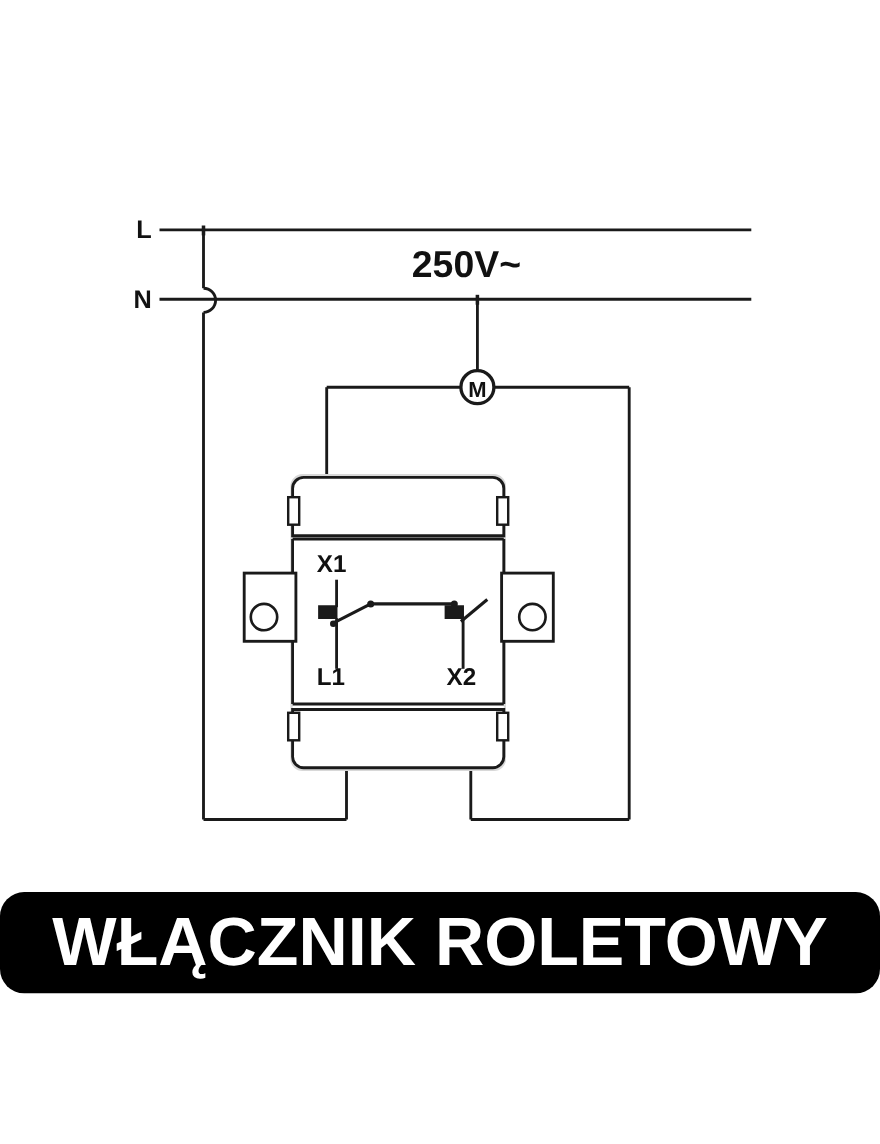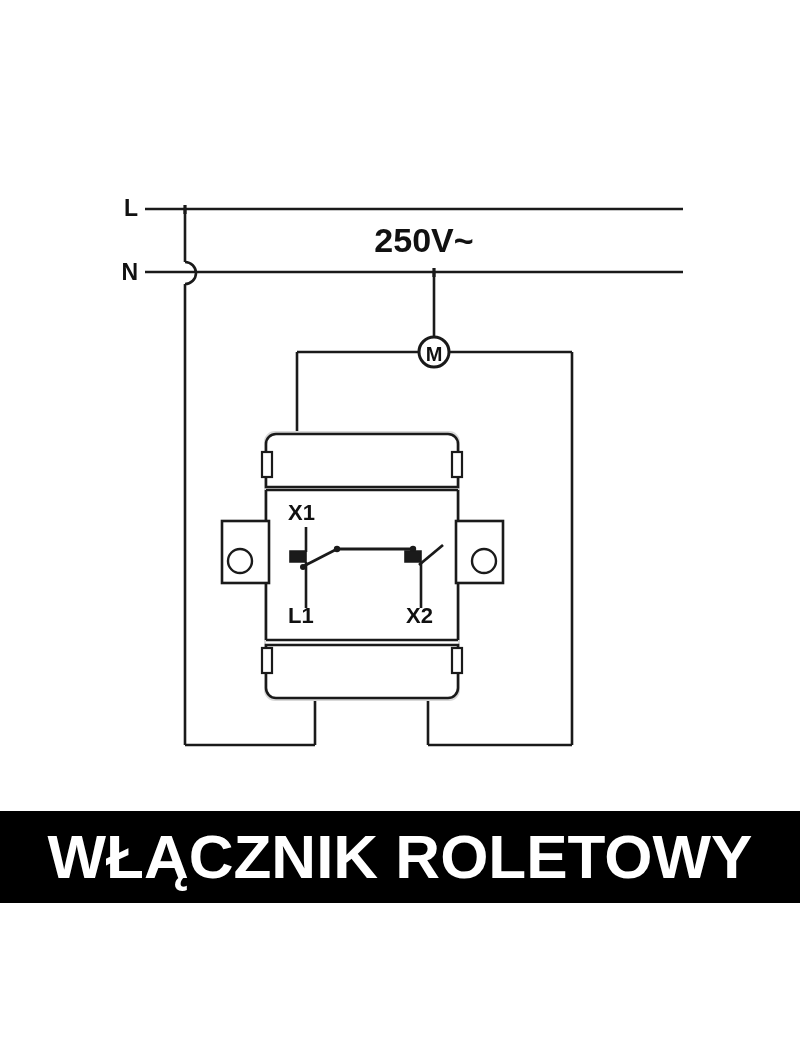--- a/index.html
+++ b/index.html
@@ -39,20 +39,21 @@
     position: absolute;
     left: 0;
     top: 811px;
     width: 800px;
     height: 92px;
     background: #000000;
     display: flex;
     align-items: center;
     justify-content: center;
     overflow: hidden;
+    border-radius: 22px;
   }
   #caption-text {
     color: #ffffff;
     font-family: "Liberation Sans", sans-serif;
     font-weight: bold;
     font-size: 62px;
     letter-spacing: 0px;
     line-height: 1;
     white-space: nowrap;
     text-align: center;

